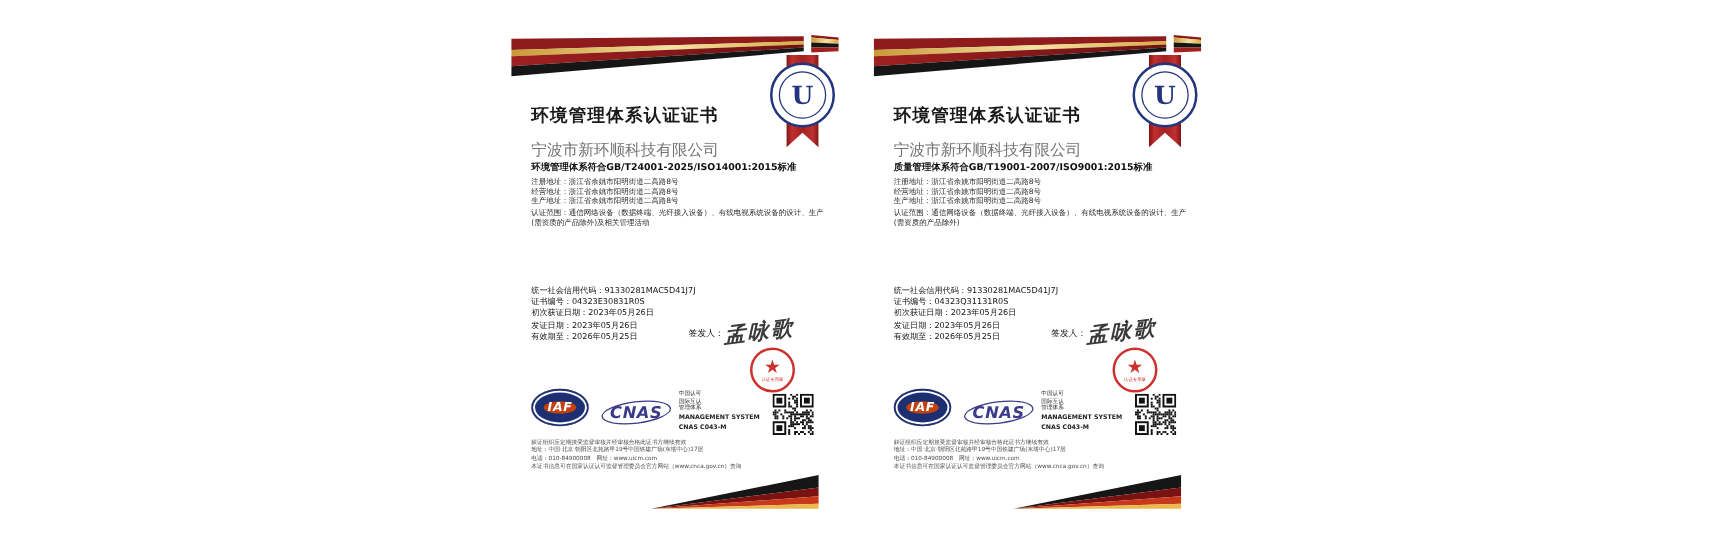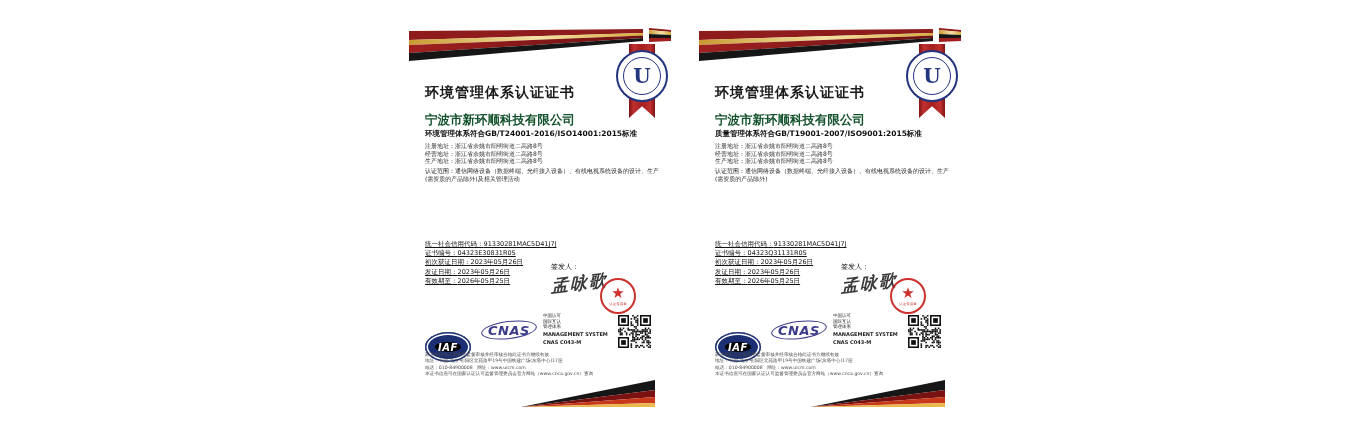--- a/index.html
+++ b/index.html
@@ -15,43 +15,43 @@
   .badge{position:absolute;left:214px;top:16px;width:54px;height:88px;}
   .ribbon{position:absolute;left:14px;top:8px;width:26px;height:74px;
     background:linear-gradient(90deg,#7e1414 0%,#c03030 18%,#a32020 50%,#c03030 82%,#7e1414 100%);
     clip-path:polygon(0 0,100% 0,100% 100%,50% 84%,0 100%);}
   .emblem{position:absolute;left:1px;top:14px;width:52px;height:52px;border-radius:50%;
     background:#fff;border:2px solid #23357e;box-sizing:border-box;display:flex;align-items:center;justify-content:center;}
   .emblem::before{content:"";position:absolute;inset:5px;border:1.5px solid #23357e;border-radius:50%;}
   .emblem-u{font-family:"DejaVu Serif","Liberation Serif",serif;font-weight:bold;font-size:20px;color:#23357e;line-height:1;}
 
   .title{position:absolute;left:24px;top:64px;margin:0;font-size:14px;font-weight:bold;color:#1a1a1a;letter-spacing:1px;}
-  .company{position:absolute;left:24px;top:92px;margin:0;font-size:12.5px;font-weight:bold;color:#14532d;}
+  .company{position:absolute;left:24px;top:92px;margin:0;font-size:12.5px;font-weight:normal;color:#737373;}
   .standard{position:absolute;left:24px;top:109px;font-size:7.5px;font-weight:bold;color:#111;}
 
   .addresses{position:absolute;left:24px;top:122px;font-size:6px;line-height:7.6px;color:#2b2b2b;}
   .addr-line{white-space:nowrap;}
   .scope{position:absolute;left:24px;top:147px;width:238px;margin:0;font-size:6px;line-height:8px;color:#2b2b2b;}
 
-  .info-block{position:absolute;left:24px;top:220px;font-size:6.5px;line-height:9.2px;color:#141414;text-decoration:underline;}
+  .info-block{position:absolute;left:24px;top:208px;font-size:6.5px;line-height:9.2px;color:#141414;}
   .info-line{white-space:nowrap;}
 
-  .sign-row{position:absolute;left:150px;top:234px;display:flex;align-items:flex-start;flex-direction:column;}
+  .sign-row{position:absolute;left:150px;top:234px;display:flex;align-items:flex-start;}
   .sign-label{font-size:7px;color:#141414;margin-top:8px;}
   .signature{font-family:"DejaVu Serif","Liberation Serif",serif;font-style:italic;font-weight:bold;
     font-size:17px;color:#3a3a3a;transform:rotate(-7deg) skewX(-6deg);letter-spacing:2px;display:inline-block;}
 
   .seal{position:absolute;left:199px;top:258px;width:36px;height:36px;border-radius:50%;
     border:2px solid #c8201d;box-sizing:border-box;display:flex;flex-direction:column;align-items:center;justify-content:center;opacity:.92;}
   .seal-star{color:#c8201d;font-size:15px;line-height:1;}
   .seal-label{font-size:3.5px;color:#c8201d;margin-top:1px;}
 
   
-  .iaf{position:absolute;left:24px;top:312px;width:46px;height:30px;border-radius:50%;
-    background:#000000;display:flex;align-items:center;justify-content:center;
+  .iaf{position:absolute;left:24px;top:291px;width:46px;height:30px;border-radius:50%;
+    background:#c2410c;display:flex;align-items:center;justify-content:center;
     box-shadow:inset 0 0 0 1.5px #1b2f72, inset 0 0 0 3px #fff, inset 0 0 0 10px #1b2f72;}
   .iaf-text{color:#fff;font-weight:bold;font-size:10px;font-style:italic;letter-spacing:.5px;position:relative;z-index:2;}
   .cnas{position:absolute;left:80px;top:299px;width:56px;height:22px;display:flex;align-items:center;justify-content:center;text-align:center;}
   .cnas-text{color:#3b3b8a;font-weight:bold;font-size:13px;font-style:italic;letter-spacing:.5px;}
   .cnas::before{content:"";position:absolute;left:0;top:2px;width:54px;height:16px;border:1.5px solid #3b3b8a;border-radius:50%;transform:rotate(-7deg);}
   .accred{position:absolute;left:142px;top:293px;color:#222;}
   .accred-cn{font-size:4.5px;line-height:5.6px;}
   .accred-en{font-size:5px;font-weight:bold;line-height:6.4px;margin-top:1.5px;}
   .qr{position:absolute;left:217px;top:295px;width:33px;height:33px;}
 
@@ -91,21 +91,21 @@
 
       <div class="badge">
         <div class="ribbon"></div>
         <div class="emblem">
           <span class="emblem-u">U</span>
         </div>
       </div>
 
       <h1 class="title">环境管理体系认证证书</h1>
       <h2 class="company">宁波市新环顺科技有限公司</h2>
-      <div class="standard">环境管理体系符合GB/T24001-2016/ISO14001:2015标准</div>
+      <div class="standard">环境管理体系符合GB/T24001-2025/ISO14001:2015标准</div>
 
       <div class="addresses">
         <div class="addr-line"><span>注册地址：</span><span>浙江省余姚市阳明街道二高路8号</span></div>
         <div class="addr-line"><span>经营地址：</span><span>浙江省余姚市阳明街道二高路8号</span></div>
         <div class="addr-line"><span>生产地址：</span><span>浙江省余姚市阳明街道二高路8号</span></div>
       </div>
 
       <p class="scope">认证范围：通信网络设备（数据终端、光纤接入设备）、有线电视系统设备的设计、生产(需资质的产品除外)及相关管理活动</p>
 
       <div class="info-block">

